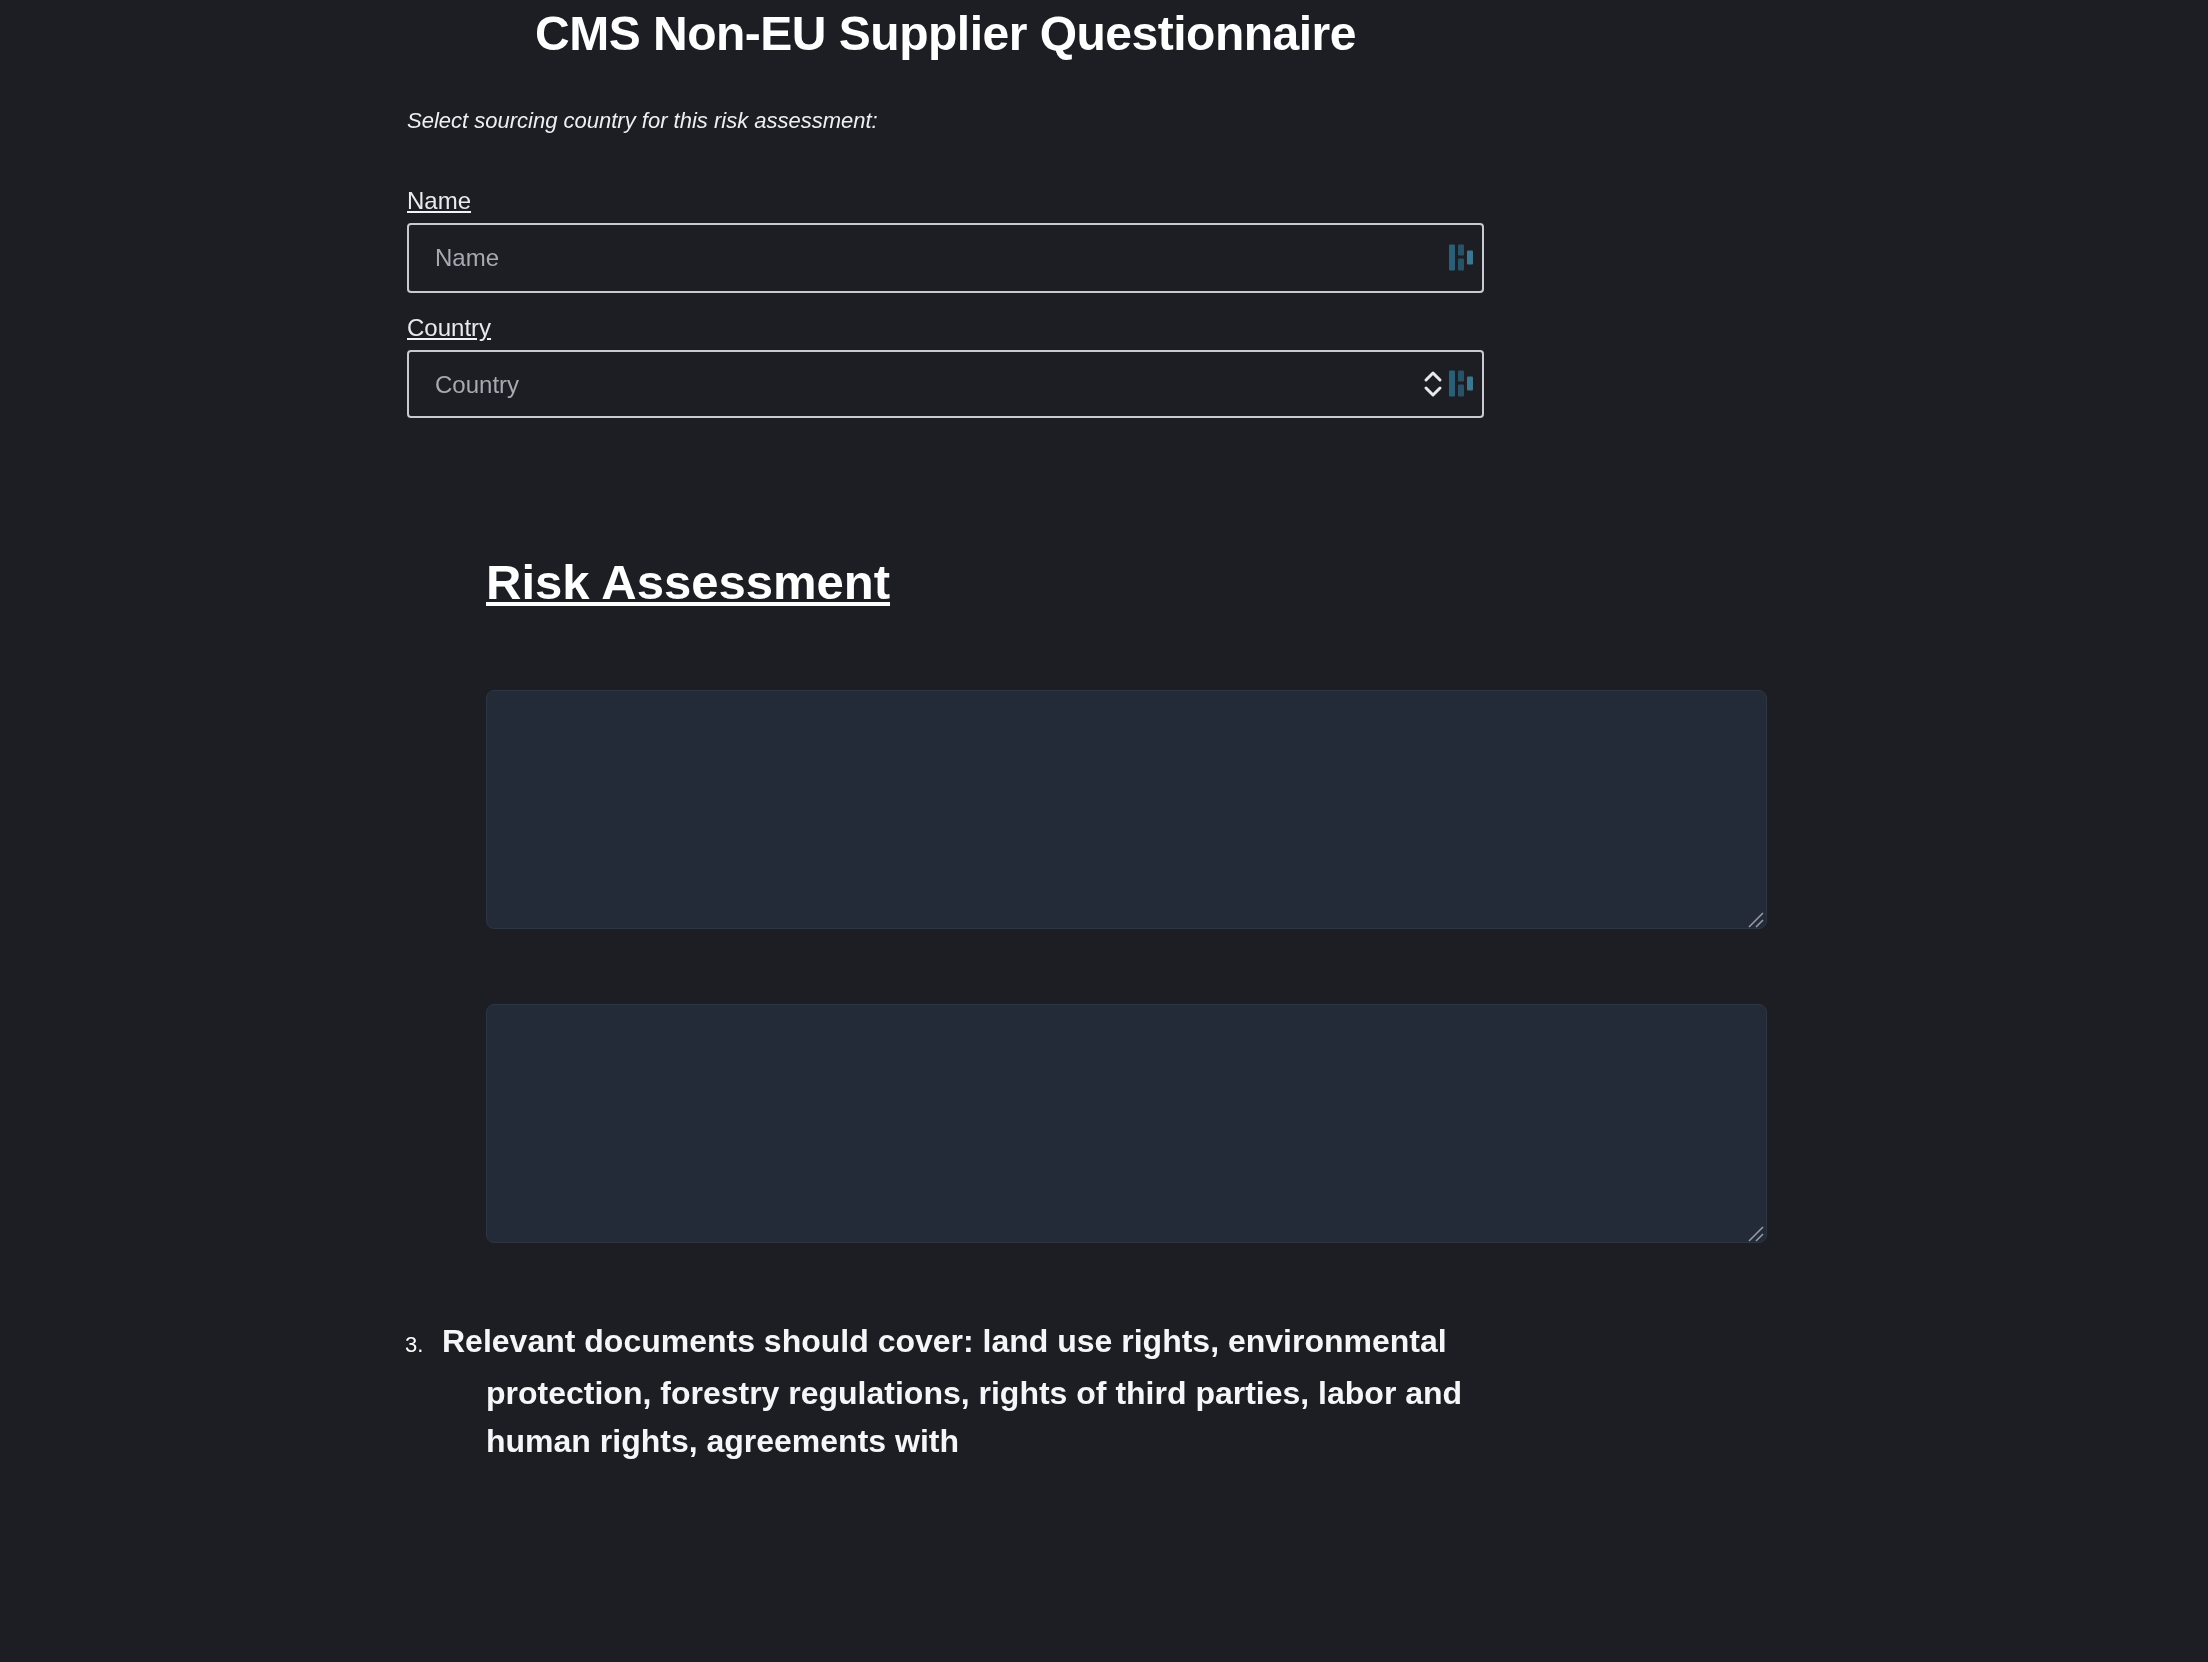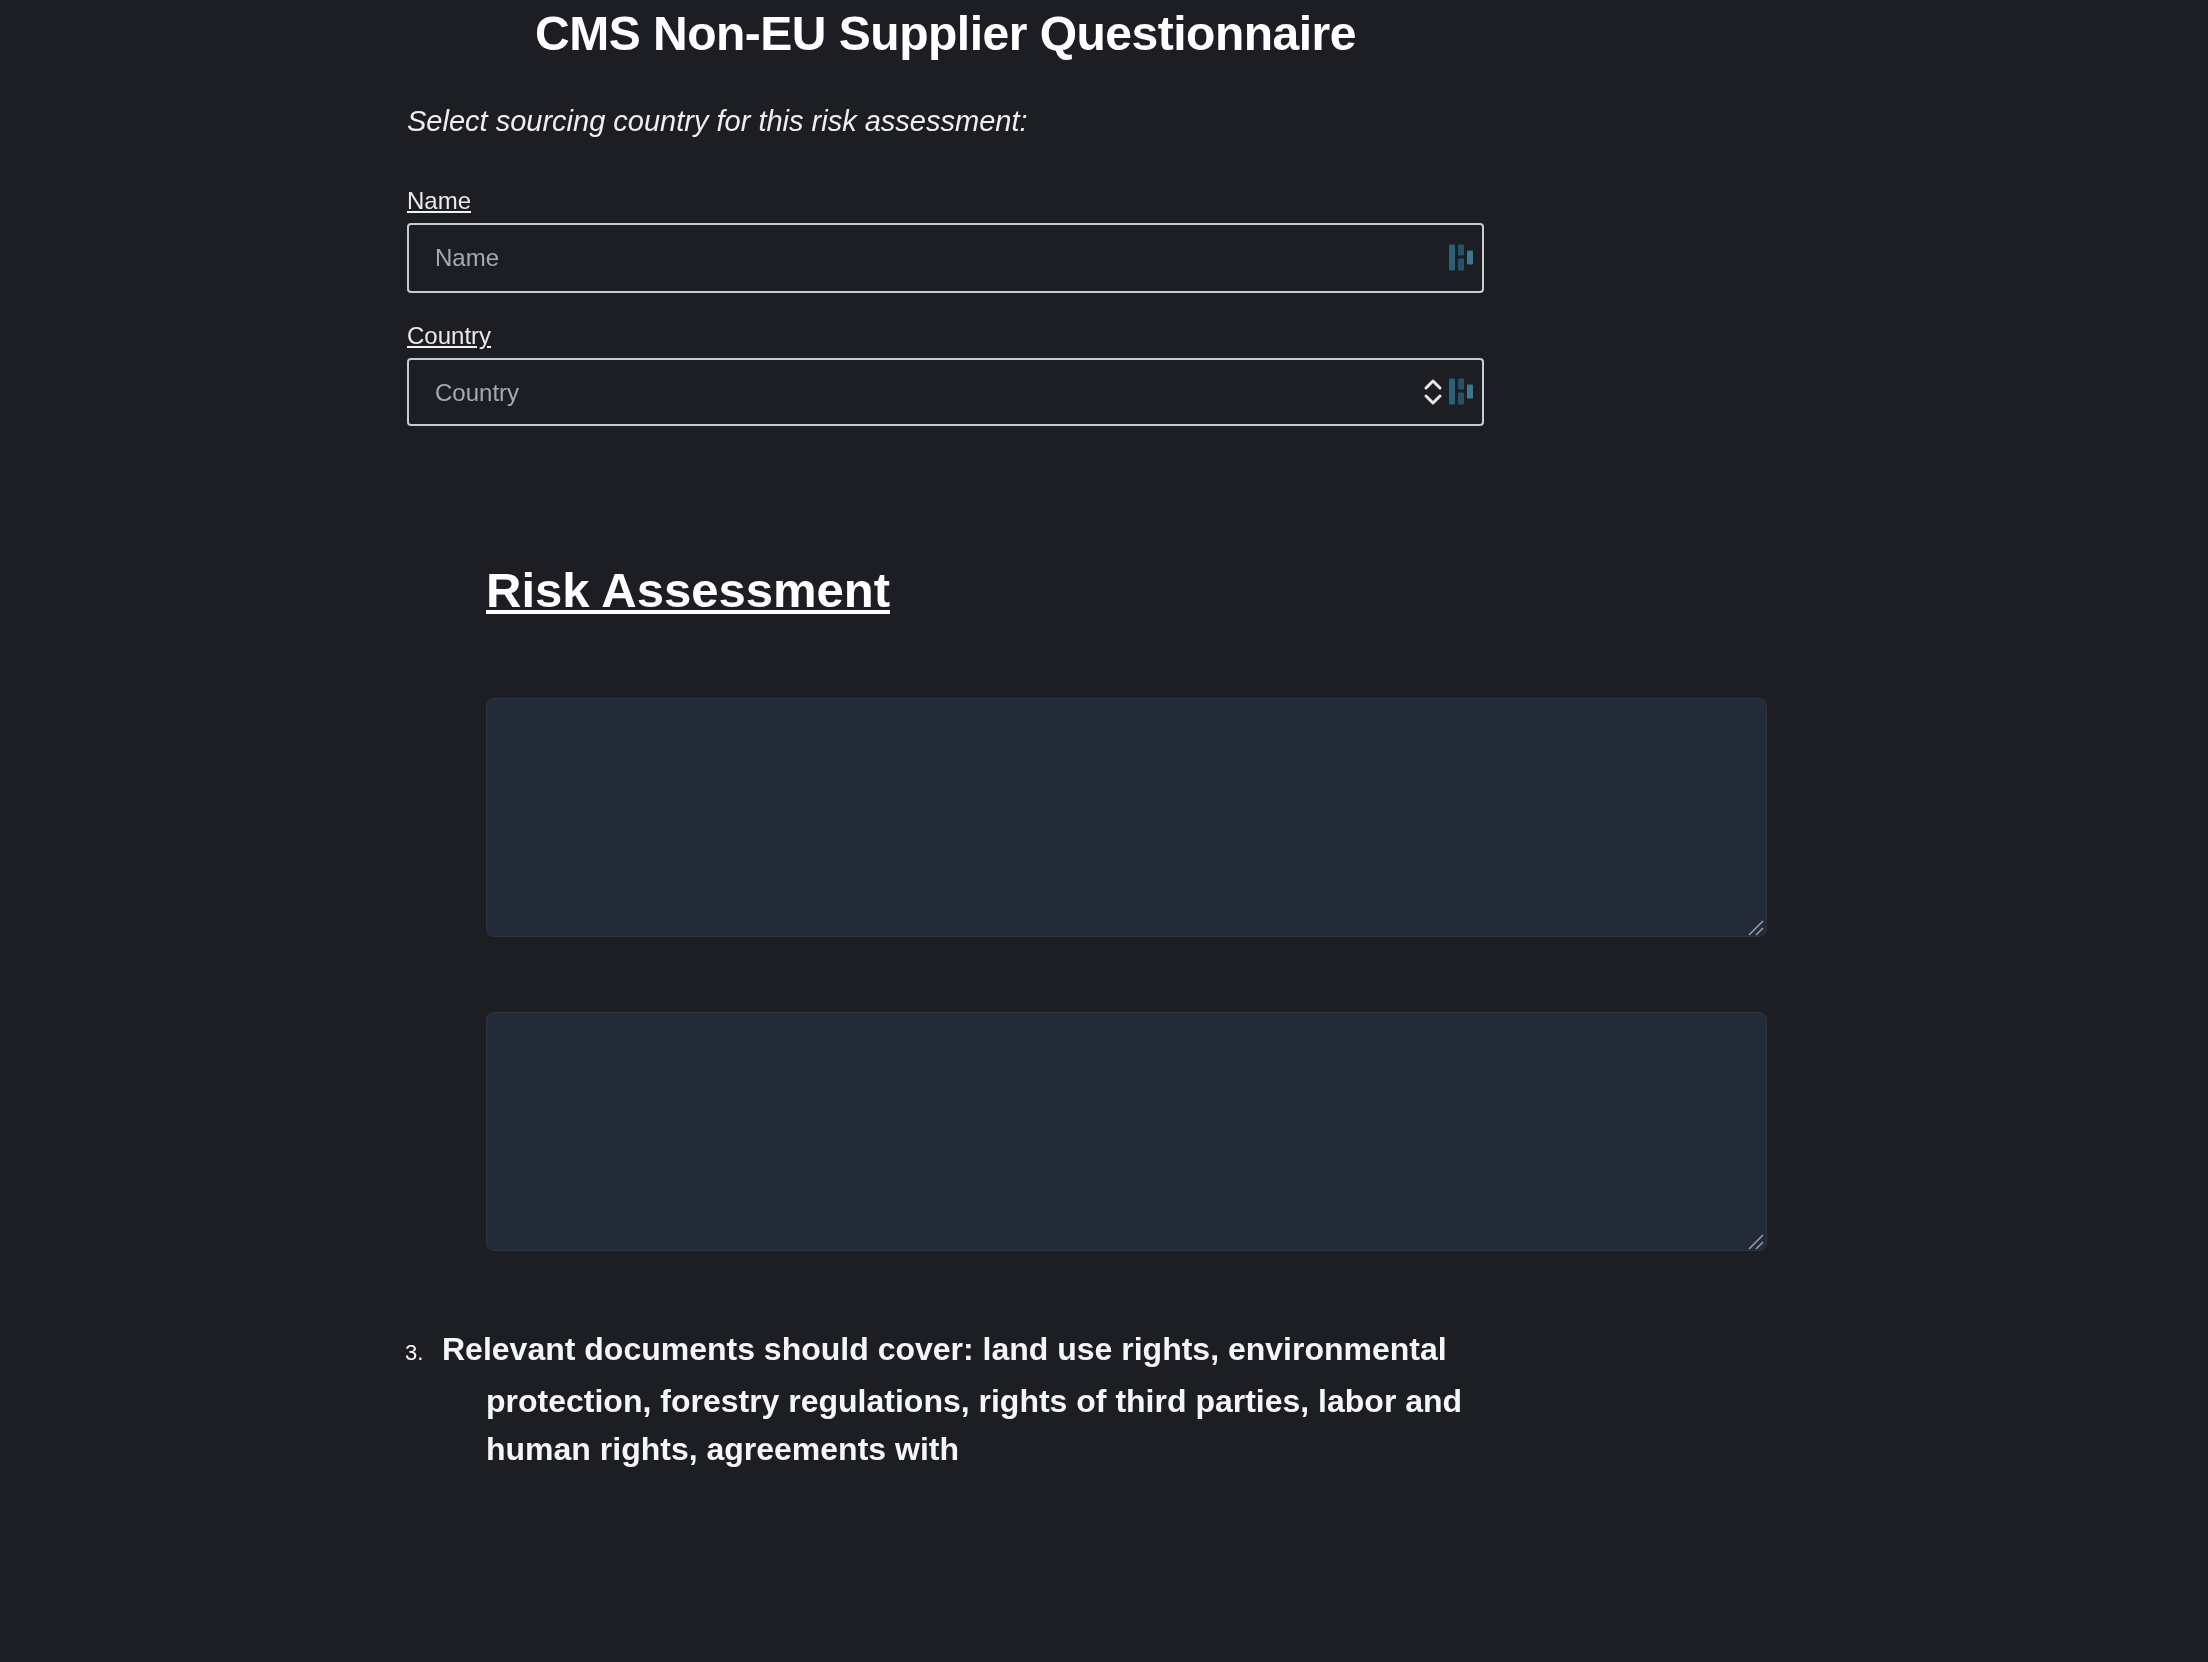--- a/index.html
+++ b/index.html
@@ -22,27 +22,27 @@
     text-align: center;
     font-size: 48px;
     line-height: 56px;
     font-weight: 700;
     color: #ffffff;
     letter-spacing: -0.5px;
   }
   .page-subtitle {
     margin-top: 44px;
     font-style: italic;
-    font-size: 29px;
+    font-size: 22px;
     line-height: 30px;
     font-weight: 400;
     color: #eeeff1;
   }
   .field-group { margin-top: 50px; text-decoration: underline; }
-  .field-group.country { margin-top: 28px; }
+  .field-group.country { margin-top: 20px; }
   .field-label {
     display: block;
     font-size: 24px;
     line-height: 30px;
     color: #e9eaec;
     margin-bottom: 7px;
   }
   .input-wrap { position: relative; width: 100%; }
   .text-input, .select-input {
     width: 100%;

